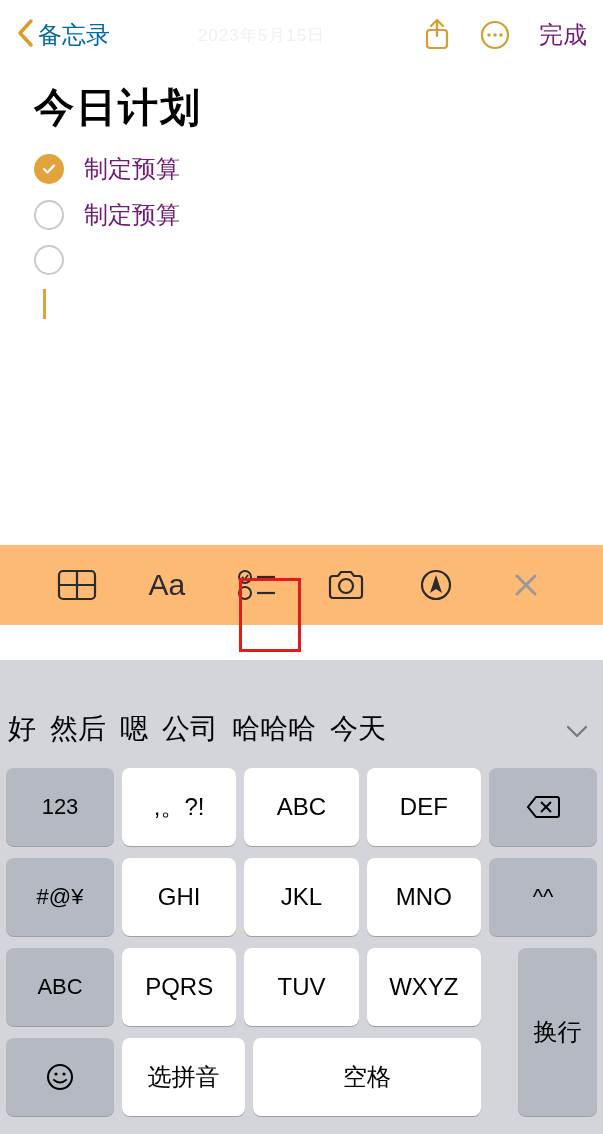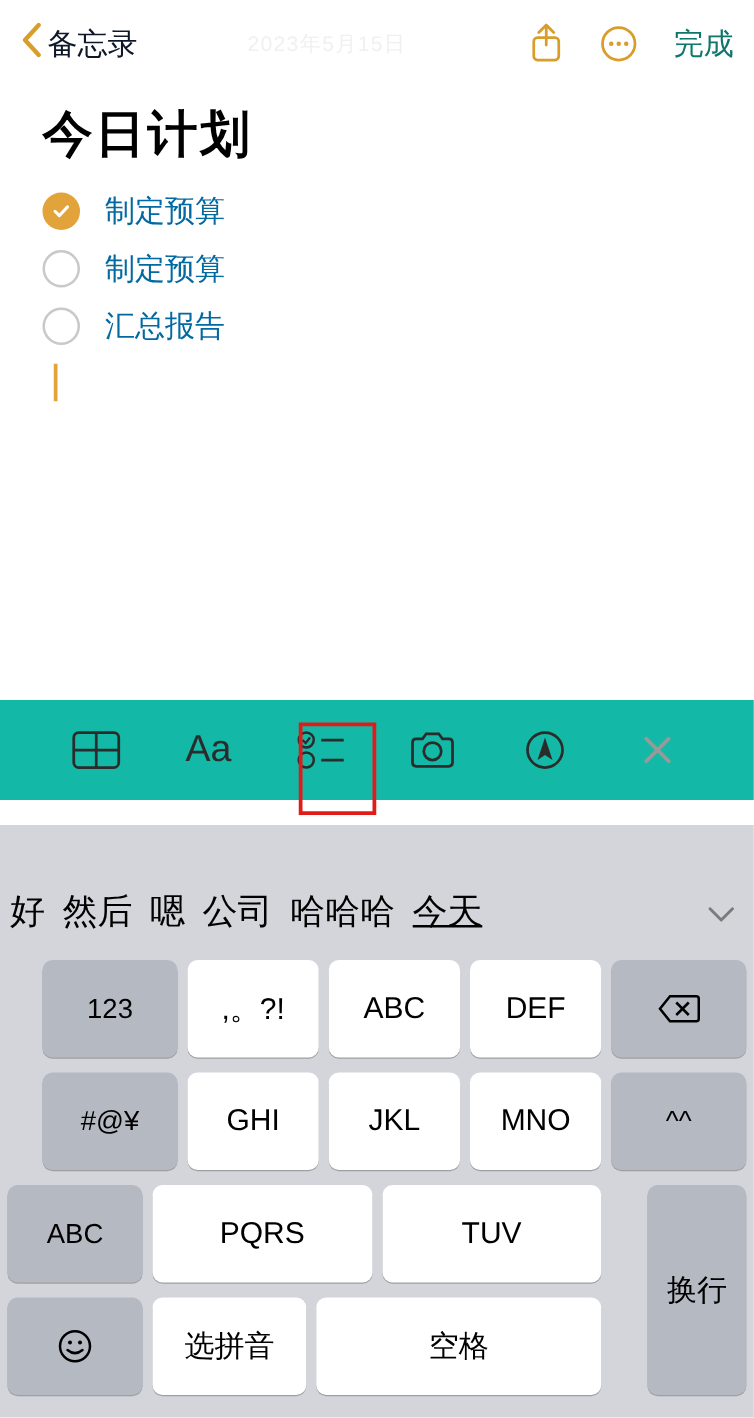--- a/index.html
+++ b/index.html
@@ -7,21 +7,21 @@
 
     .nav {
       height: 70px;
       display: flex;
       align-items: center;
       padding: 0 16px;
     }
     .nav-left {
       display: flex;
       align-items: center;
-      color: #0f172a;
+      color: #0369a1;
       font-size: 24px;
       gap: 4px;
     }
     .nav-left .chev {
       font-size: 34px;
       font-weight: 300;
       line-height: 1;
       color: #d89d2a;
     }
     .nav-center {
@@ -32,21 +32,21 @@
       letter-spacing: 1px;
       margin-left: -10px;
     }
     .nav-right {
       display: flex;
       align-items: center;
       gap: 28px;
       color: #d89d2a;
     }
     .nav-right .iconwrap { display:flex; align-items:center; }
-    .done-btn { font-size: 24px; color: #0f766e; }
+    .done-btn { font-size: 24px; color: #701a75; }
 
     .note {
       padding: 10px 48px 0 34px;
     }
     .title {
       font-size: 40px;
       font-weight: 700;
       margin-bottom: 18px;
       letter-spacing: 2px;
     }
@@ -62,37 +62,37 @@
       flex-shrink: 0;
     }
     .circle.empty {
       border: 2px solid #c9c9c9;
     }
     .circle.checked {
       background: #e2a43a;
       display: flex; align-items: center; justify-content: center;
     }
     .circle.checked svg { width: 16px; height: 16px; }
-    .todo-text { font-size: 24px; color: #0369a1; }
+    .todo-text { font-size: 24px; color: #701a75; }
 
     .cursor {
       width: 3px;
       height: 30px;
       background: #e2a43a;
       margin-top: 4px;
       margin-left: 9px;
     }
 
     .toolbar {
       position: absolute;
-      top: 560px;
+      top: 545px;
       left: 0;
       width: 603px;
       height: 80px;
-      background: #14b8a6;
+      background: #fdba74;
       display: flex;
       align-items: center;
       justify-content: space-around;
       padding: 0 32px;
     }
     .toolbar .tb {
       width: 48px; height: 48px;
       display:flex; align-items:center; justify-content:center;
       color: #2b2b2b;
     }
@@ -133,21 +133,20 @@
       color: #7c7c7c;
     }
 
     .key-rows {
       padding: 0 6px 6px 6px;
     }
     .krow {
       display: flex;
       gap: 8px;
       margin-bottom: 12px;
-      margin-left: 28px;
     }
     .key {
       background: #fff;
       border-radius: 8px;
       height: 78px;
       display: flex;
       align-items: center;
       justify-content: center;
       font-size: 24px;
       color: #000;
@@ -211,21 +210,20 @@
         </svg>
     </div>
     <span class="todo-text">制定预算</span>
   </div>
   <div class="todo-row">
     <div class="circle empty"></div>
     <span class="todo-text">制定预算</span>
   </div>
   <div class="todo-row">
     <div class="circle empty"></div>
-    <span class="todo-text">汇总报告</span>
   </div>
 
   <div class="cursor"></div>
 </div>
 
 <div class="toolbar">
   <div class="tb">
     <svg width="40" height="32" viewBox="0 0 40 32">
       <rect x="2" y="2" width="36" height="28" rx="4" stroke="#2b2b2b" stroke-width="2.2" fill="none"></rect>
       <line x1="2" y1="16" x2="38" y2="16" stroke="#2b2b2b" stroke-width="2.2"></line>
@@ -264,21 +262,21 @@
 
 <div class="highlight-box"></div>
 
 <div class="kb-area">
   <div class="suggest">
     <span class="sug">好</span>
     <span class="sug">然后</span>
     <span class="sug">嗯</span>
     <span class="sug">公司</span>
     <span class="sug">哈哈哈</span>
-    <span class="sug" style="overflow:hidden;max-width:60px;text-decoration:underline;">今天</span>
+    <span class="sug" style="overflow:hidden;max-width:60px;">今天</span>
     <span class="expand">
       <svg width="24" height="16" viewBox="0 0 24 16">
           <path d="M3 4 L12 13 L21 4" stroke="#7c7c7c" stroke-width="2.4" fill="none" stroke-linecap="round" stroke-linejoin="round"></path>
         </svg>
     </span>
   </div>
 
   <div class="key-rows">
     <div class="krow">
       <div class="key func k-side">123</div>
@@ -309,20 +307,21 @@
             <circle cx="11" cy="12" r="1.6" fill="#000"></circle>
             <circle cx="19" cy="12" r="1.6" fill="#000"></circle>
             <path d="M9 18 Q15 23 21 18" stroke="#000" stroke-width="2" fill="none" stroke-linecap="round"></path>
           </svg>
         </div>
       </div>
       <div class="col-mid">
         <div class="mid-top">
           <div class="key">PQRS</div>
           <div class="key">TUV</div>
+          <div class="key">WXYZ</div>
         </div>
         <div class="mid-bottom">
           <div class="key sel">选拼音</div>
           <div class="key space">空格</div>
         </div>
       </div>
       <div class="col-right">
         <div class="key enter tall">换行</div>
       </div>
     </div>

